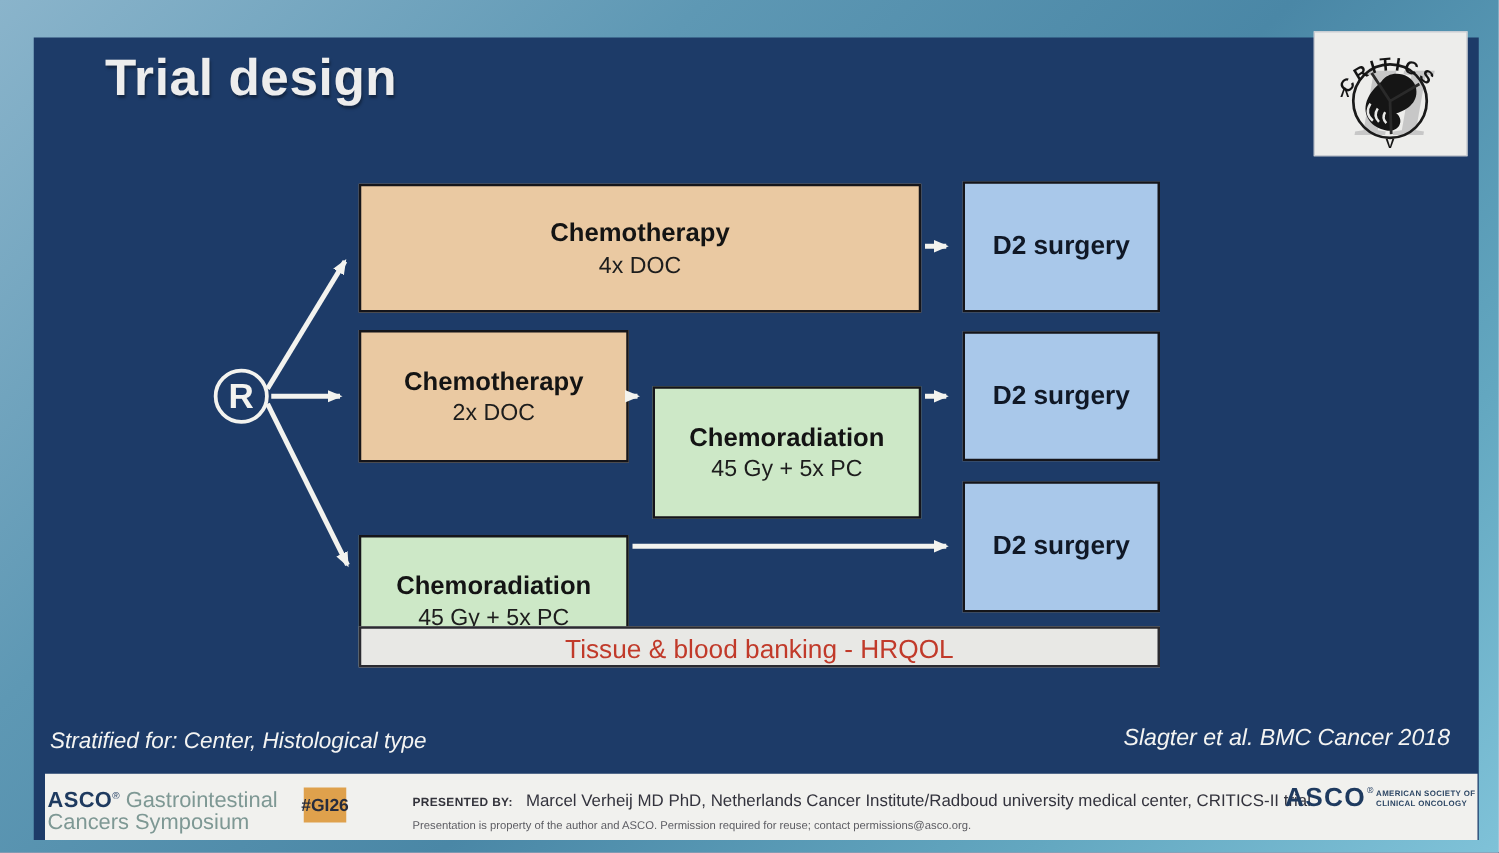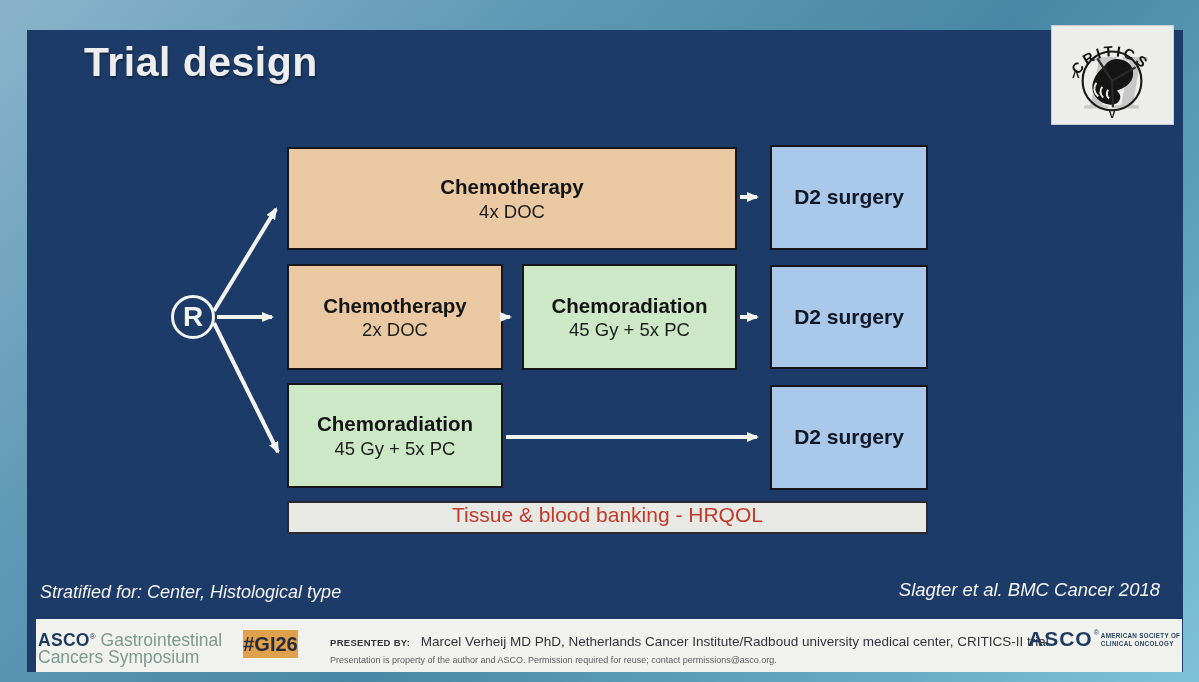--- a/index.html
+++ b/index.html
@@ -27,38 +27,38 @@
   }
   .logo-box svg { width: 100%; height: 100%; display: block; }
 
   
   .dbox {
     position: absolute; border: 2px solid #15151a;
     display: flex; flex-direction: column; align-items: center; justify-content: center;
     line-height: 1.25;
   }
   .dbox.chemo     { background: var(--chemo-box, #eac9a2); }
-  .dbox.radiation { background: var(--radiation-box, #cde8c7); }
+  .dbox.radiation { background: var(--radiation-box, #cde8c7); margin-top: 45px; }
   .dbox.surgery   { background: var(--surgery-box, #a9c8ea); }
   .dbox-title { font-size: 20.5px; font-weight: bold; color: #141414; }
   .dbox-sub   { font-size: 18.5px; color: #1d1d1d; }
   .dbox.surgery .dbox-title { font-size: 21px; color: #101826; }
 
   #box-chemo4   { left: 287px; top: 147px; width: 450px; height: 103px; }
   #box-surgery1 { left: 770px; top: 145px; width: 158px; height: 105px; }
   #box-chemo2   { left: 287px; top: 264px; width: 216px; height: 106px; }
   #box-crt-mid  { left: 522px; top: 264px; width: 215px; height: 106px; }
   #box-surgery2 { left: 770px; top: 265px; width: 158px; height: 104px; }
   #box-crt-low  { left: 287px; top: 383px; width: 216px; height: 105px; }
   #box-surgery3 { left: 770px; top: 385px; width: 158px; height: 105px; }
 
   .banner {
     position: absolute; left: 287px; top: 501px; width: 641px; height: 33px;
     background: var(--banner-bg, #e8e8e5); border: 2px solid #2a2a30;
-    display: flex; align-items: flex-start; justify-content: center;
+    display: flex; align-items: flex-end; justify-content: center;
     font-size: 21px; color: var(--banner-text, #c13a2a);
   }
 
   .r-circle {
     position: absolute; left: 171px; top: 295px; width: 44px; height: 44px;
     border: 3px solid #f3f3ef; border-radius: 50%;
     display: flex; align-items: center; justify-content: center;
     color: #f3f3ef; font-size: 28px; font-weight: bold;
   }
 
@@ -77,24 +77,24 @@
   .footer-bar {
     position: absolute; left: 36px; top: 619px; width: 1146px; height: 53px;
     background: #f1f1ee;
   }
   .gi-logo { position: absolute; left: 38px; top: 628px; line-height: 17px; font-size: 17.5px; }
   .gi-brand { font-weight: bold; color: var(--navy-text, #1e3a5f); letter-spacing: 0.3px; }
   .gi-reg { font-size: 8px; vertical-align: super; color: var(--navy-text, #1e3a5f); }
   .gi-teal { color: var(--teal-text, #7e9894); font-weight: normal; }
 
   .hash-badge {
-    position: absolute; left: 243px; top: 630px; width: 55px; height: 28px;
+    position: absolute; left: 243px; top: 630px; width: 34px; height: 28px;
     background: var(--badge-bg, #dfa14c);
     display: flex; align-items: center; justify-content: center;
-    font-size: 20px; font-weight: bold; color: #262c3d;
+    font-size: 14px; font-weight: bold; color: #262c3d;
   }
 
   .presented { position: absolute; left: 330px; top: 632px; width: 650px; }
   .presented-row { white-space: nowrap; }
   .presented-label { font-size: 9.5px; font-weight: bold; color: #33333b; letter-spacing: 0.3px; }
   .presenter { font-size: 13.5px; color: #33333d; margin-left: 6px; }
   .disclaimer { font-size: 9px; color: #5c5c62; margin-top: 5px; }
 
   .asco-logo { position: absolute; left: 1028px; top: 629px; }
   .asco-row { display: flex; align-items: flex-start; }

